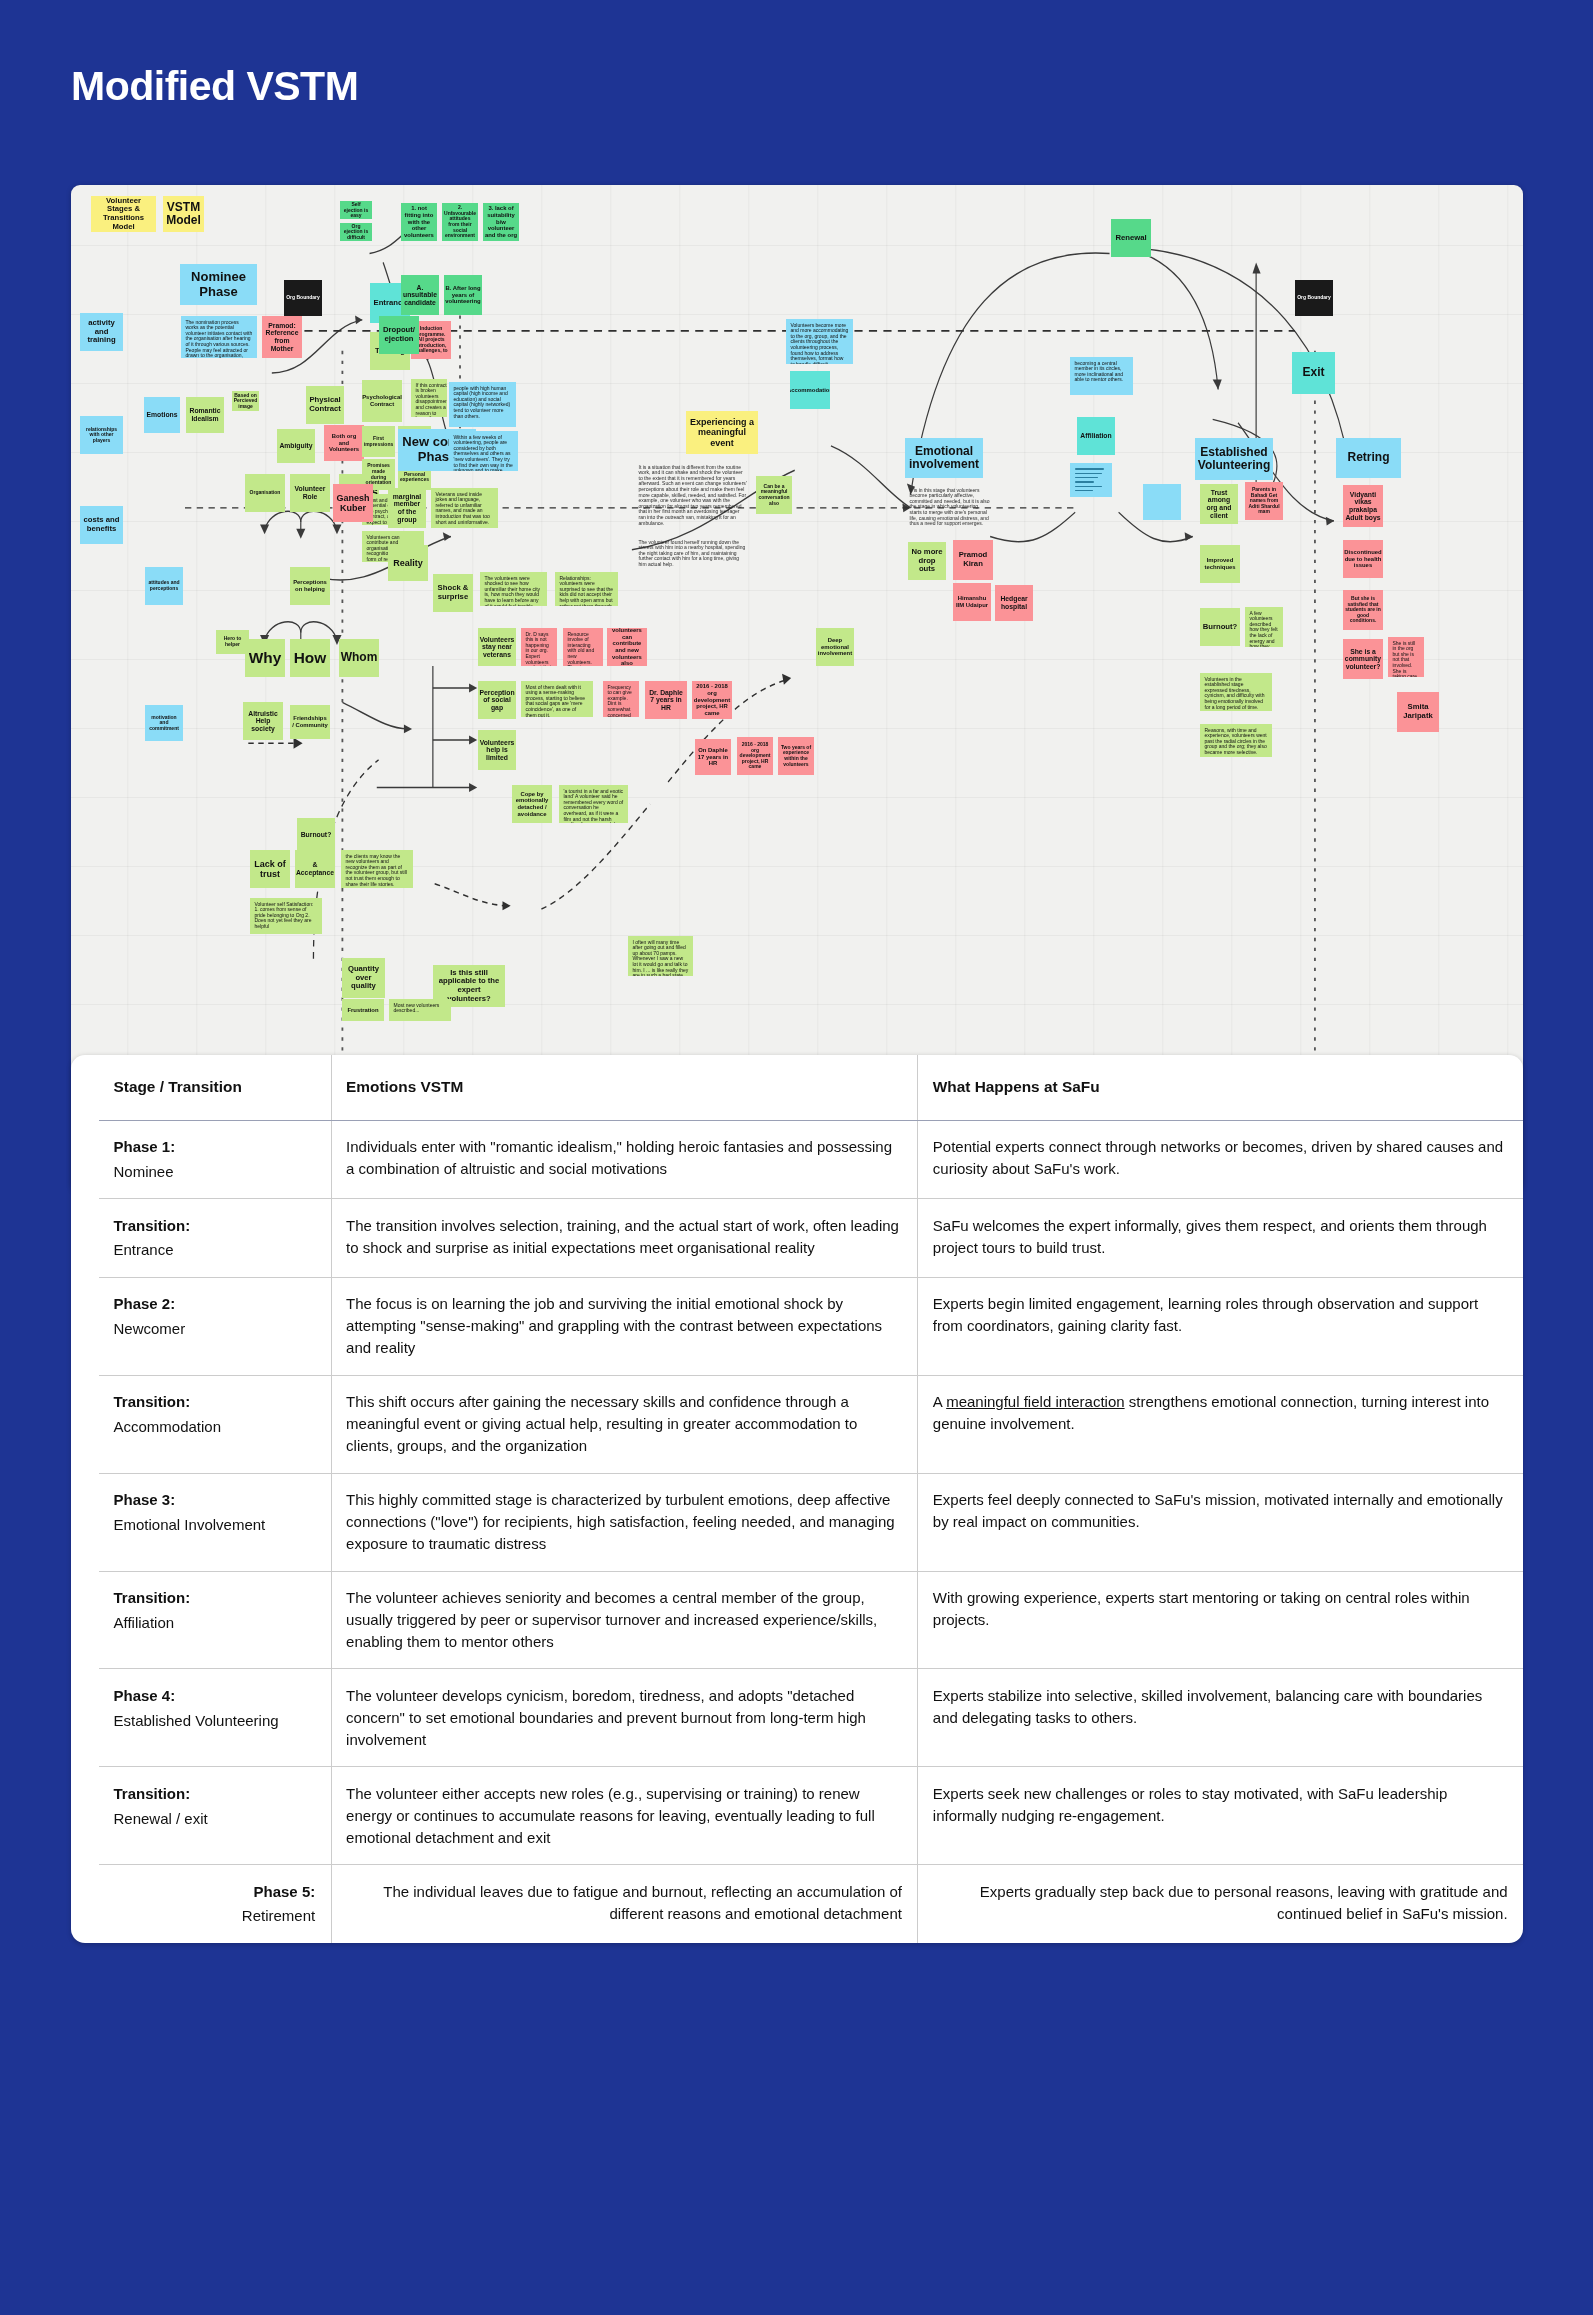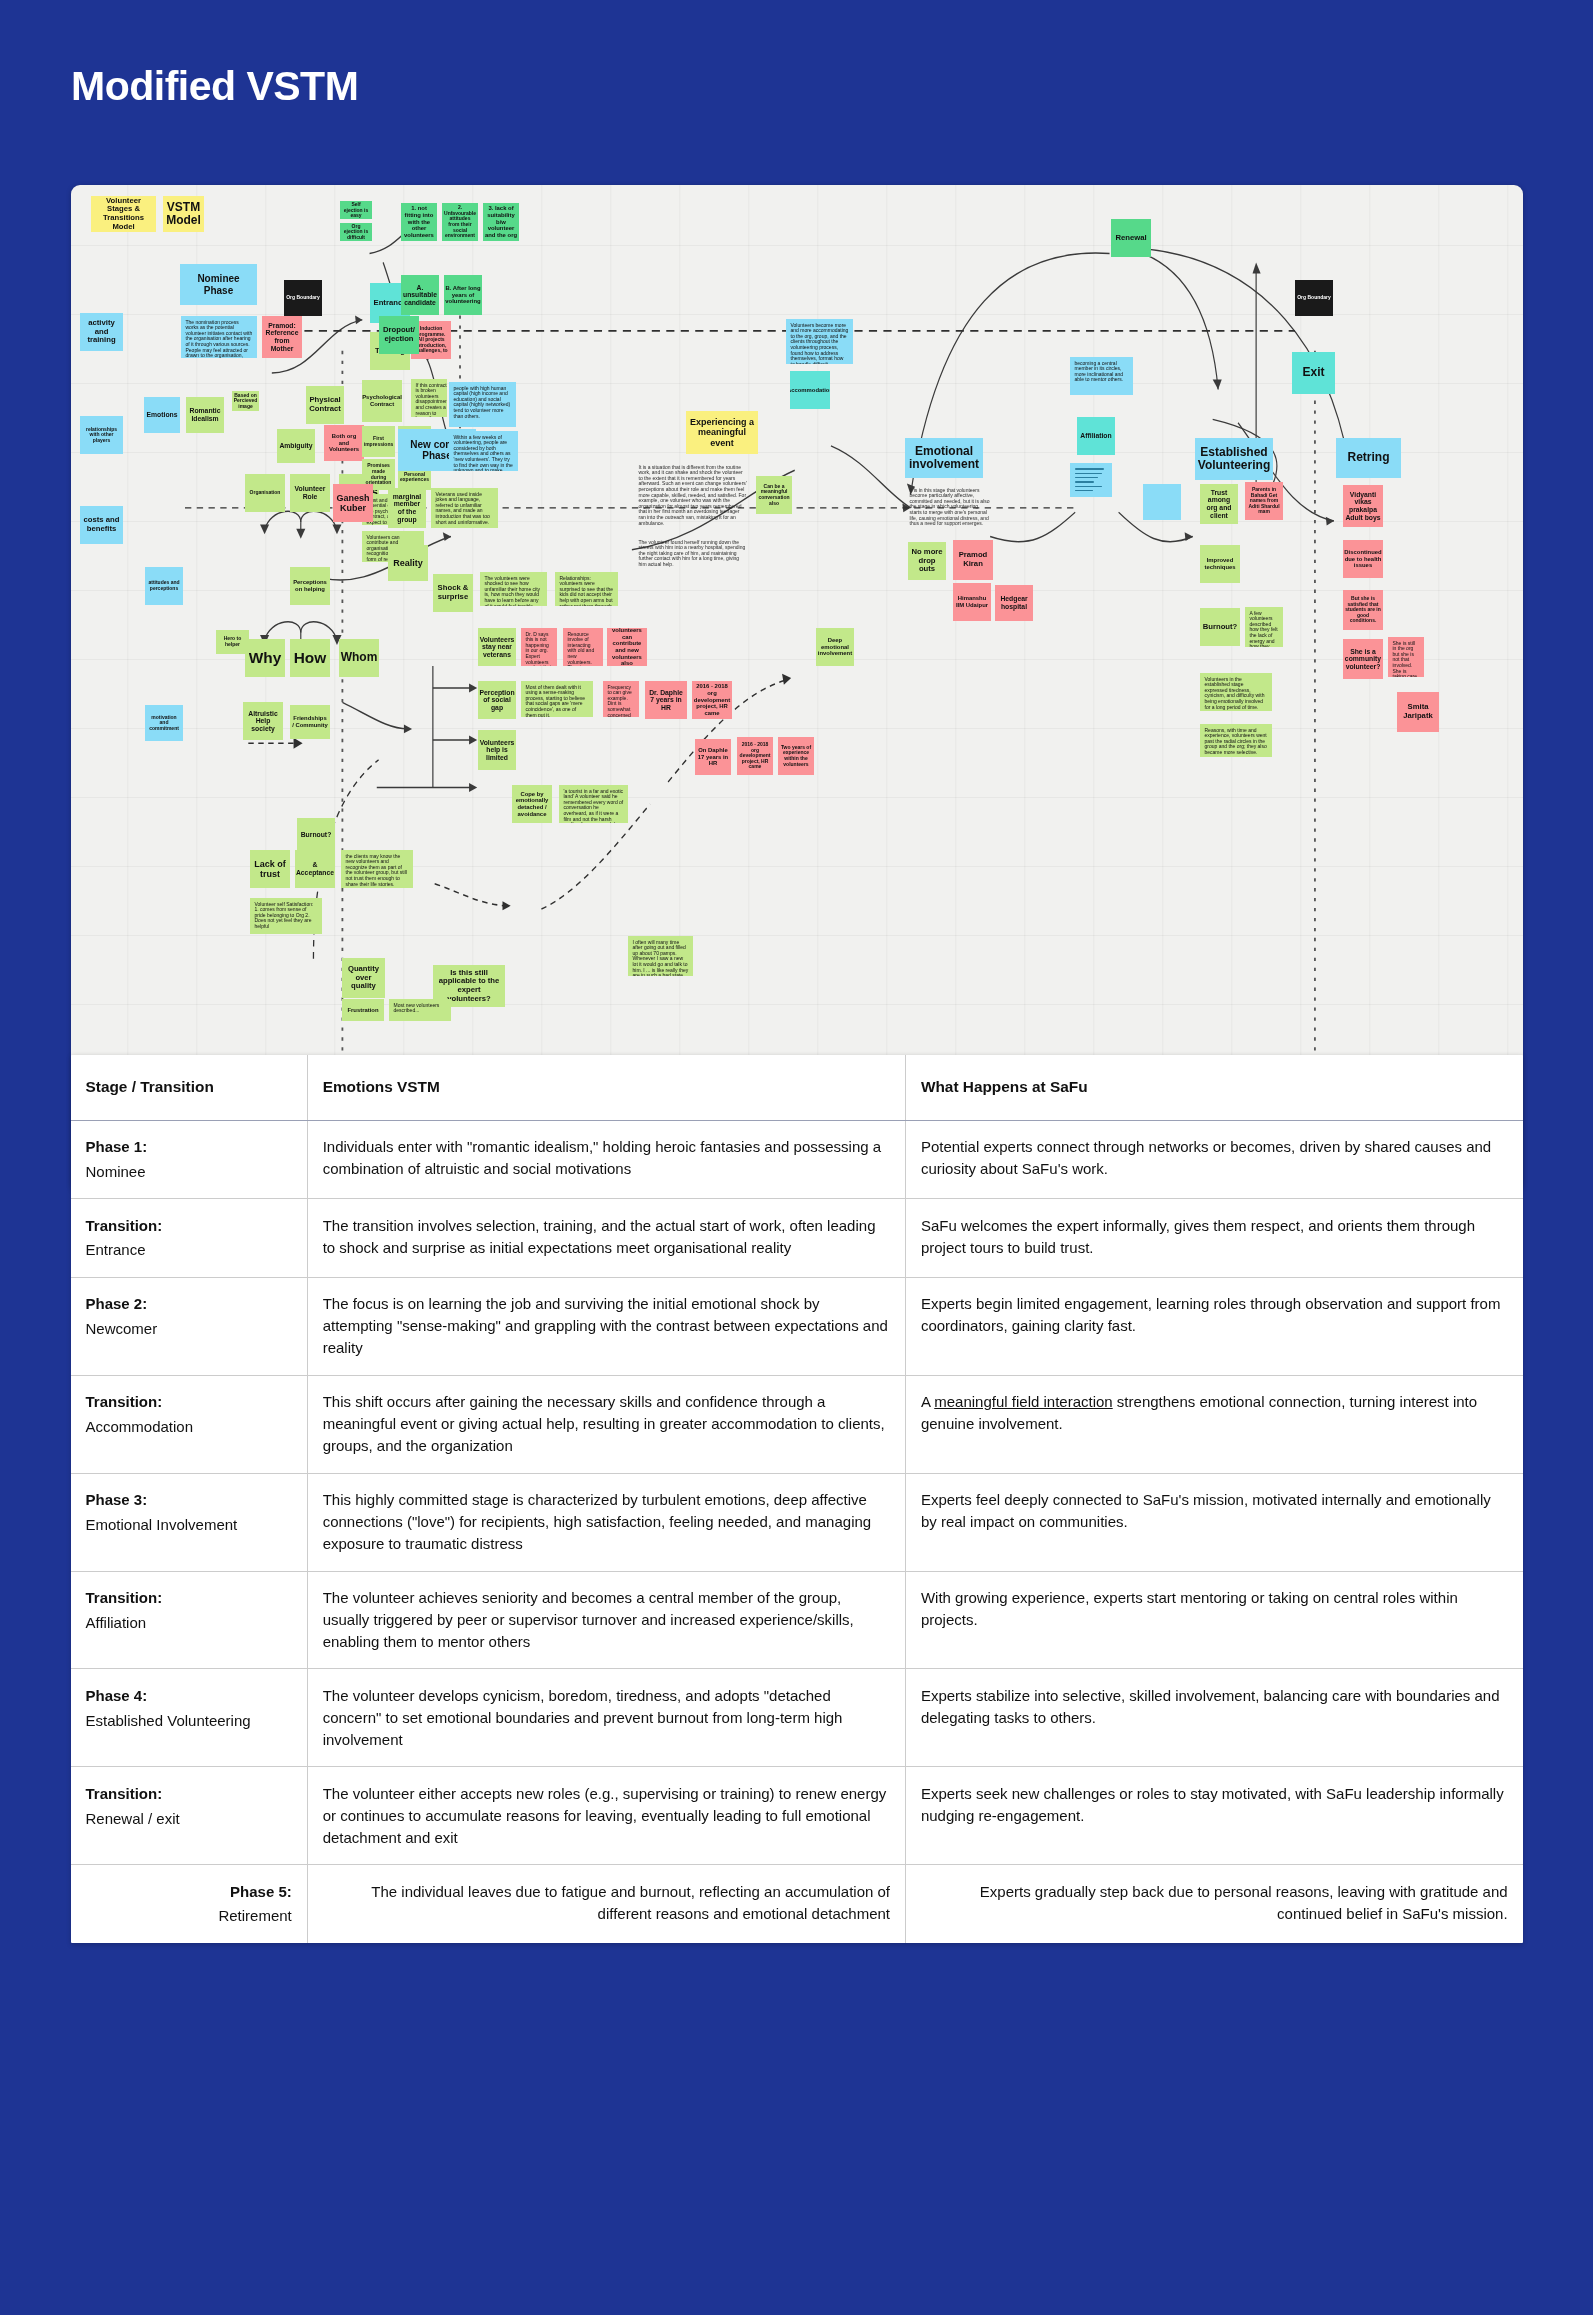--- a/index.html
+++ b/index.html
@@ -56,37 +56,38 @@
   .black  { background:#1a1a1a; color:#fff; }
   .plain  { background:transparent; }
 
   .b  { font-weight:bold; }
   .f6 { font-size:5px; }
   .f7 { font-size:5.9px; }
   .f8 { font-size:6.8px; }
   .f9 { font-size:7.7px; }
   .f10{ font-size:9px; }
   .f12{ font-size:12px; }
-  .f15{ font-size:10px;text-align:center; }
+  .f15{ font-size:13px;text-align:center; }
   .f17{ font-size:15.4px; }
 
   .lines { display:block; padding:5.4px 4.5px; }
   .lines i { display:block; height:1.4px; background:#2b7fa0; margin-bottom:2.9px; border-radius:0.9px; }
 
   svg.wires { position:absolute; inset:0; width:100%; height:100%; pointer-events:none; }
 
   
   .table-card {
     position:absolute;
     left:71px; top:1055px;
     width:1452px;
     background:#fff;
-    border-radius:1px;
+    border-radius:14px;
     overflow:hidden;
     box-shadow:0 1.8px 5.4px rgba(0,0,0,.2);
+    padding-left:28px;
   }
   table { width:100%; border-collapse:collapse; }
   th, td {
     border:0.9px solid #cccccc;
     text-align:left;
     vertical-align:top;
     padding:15.4px 15.4px 15.4px 14.5px;
     font-size:15px;
     line-height:1.47;
     color:#111;

